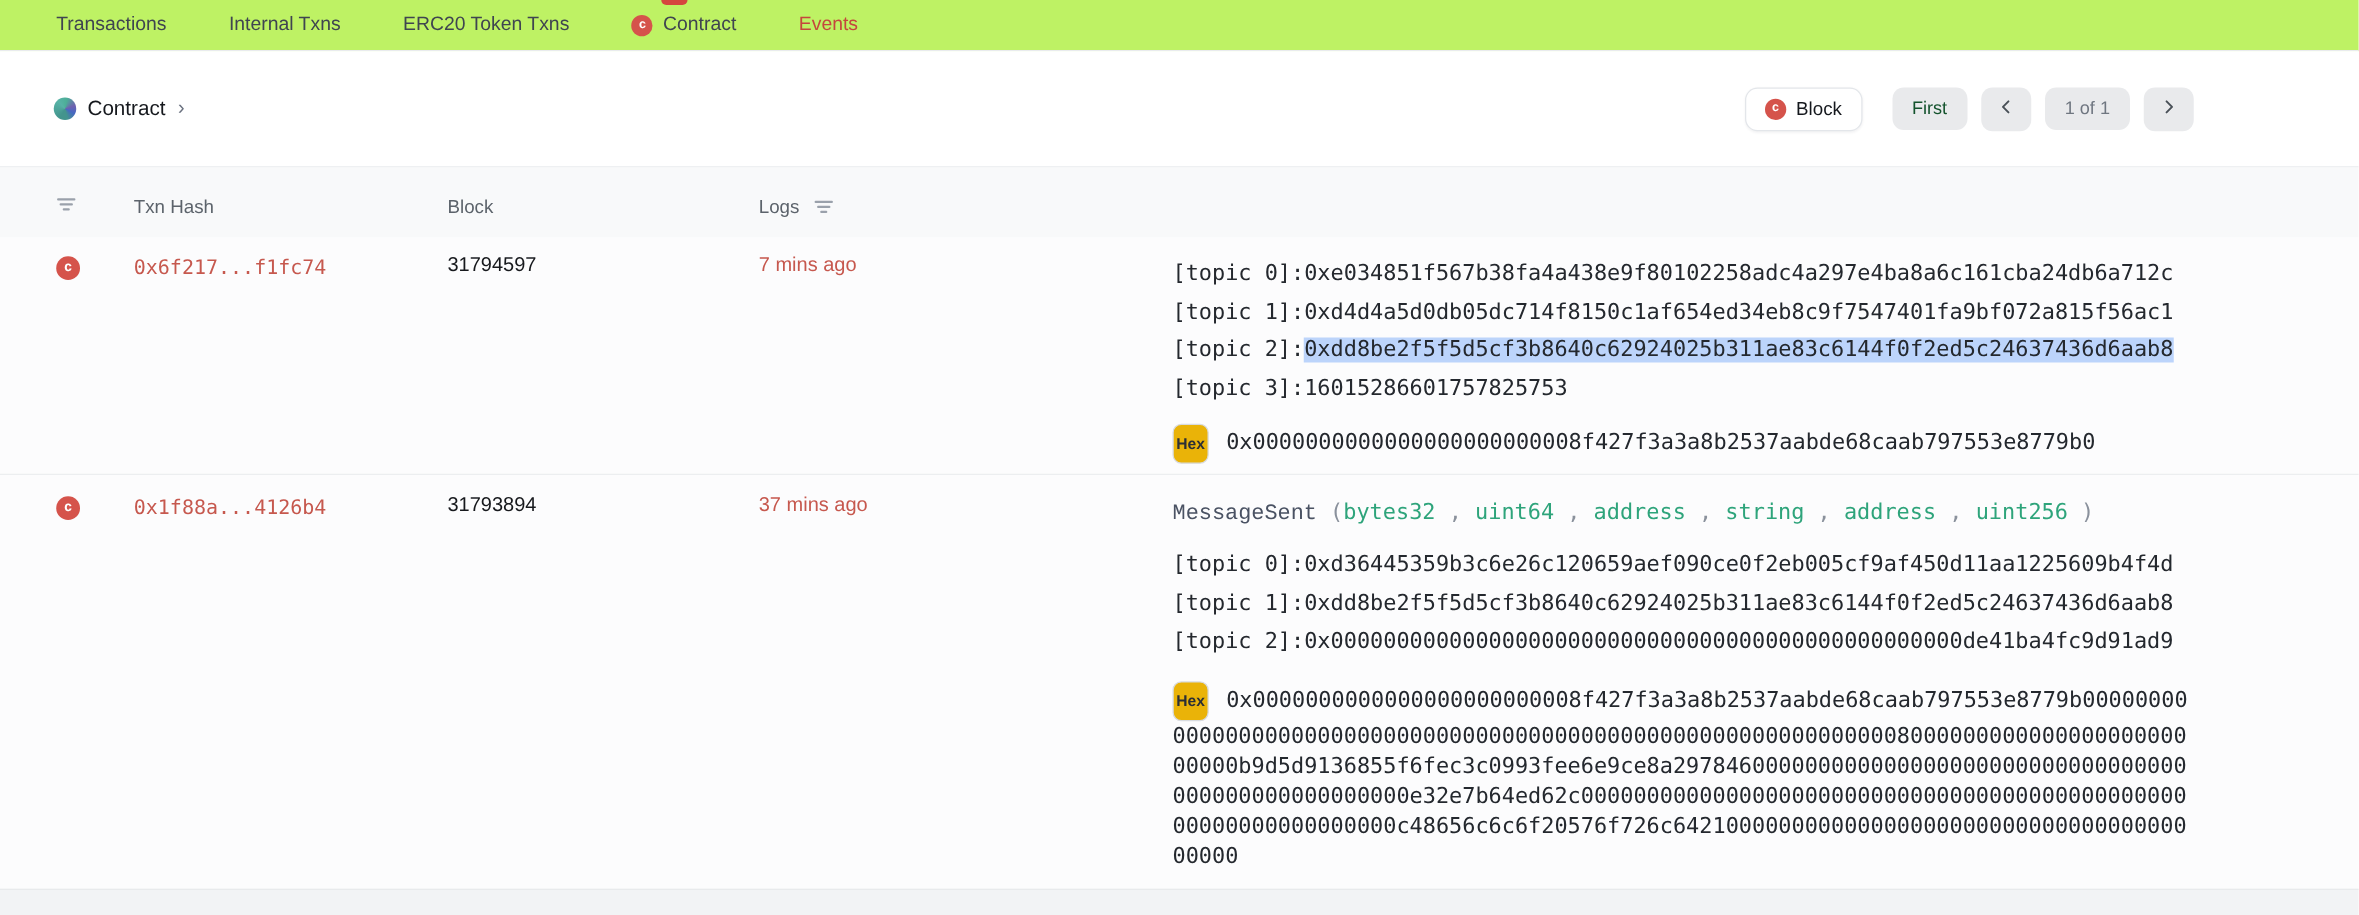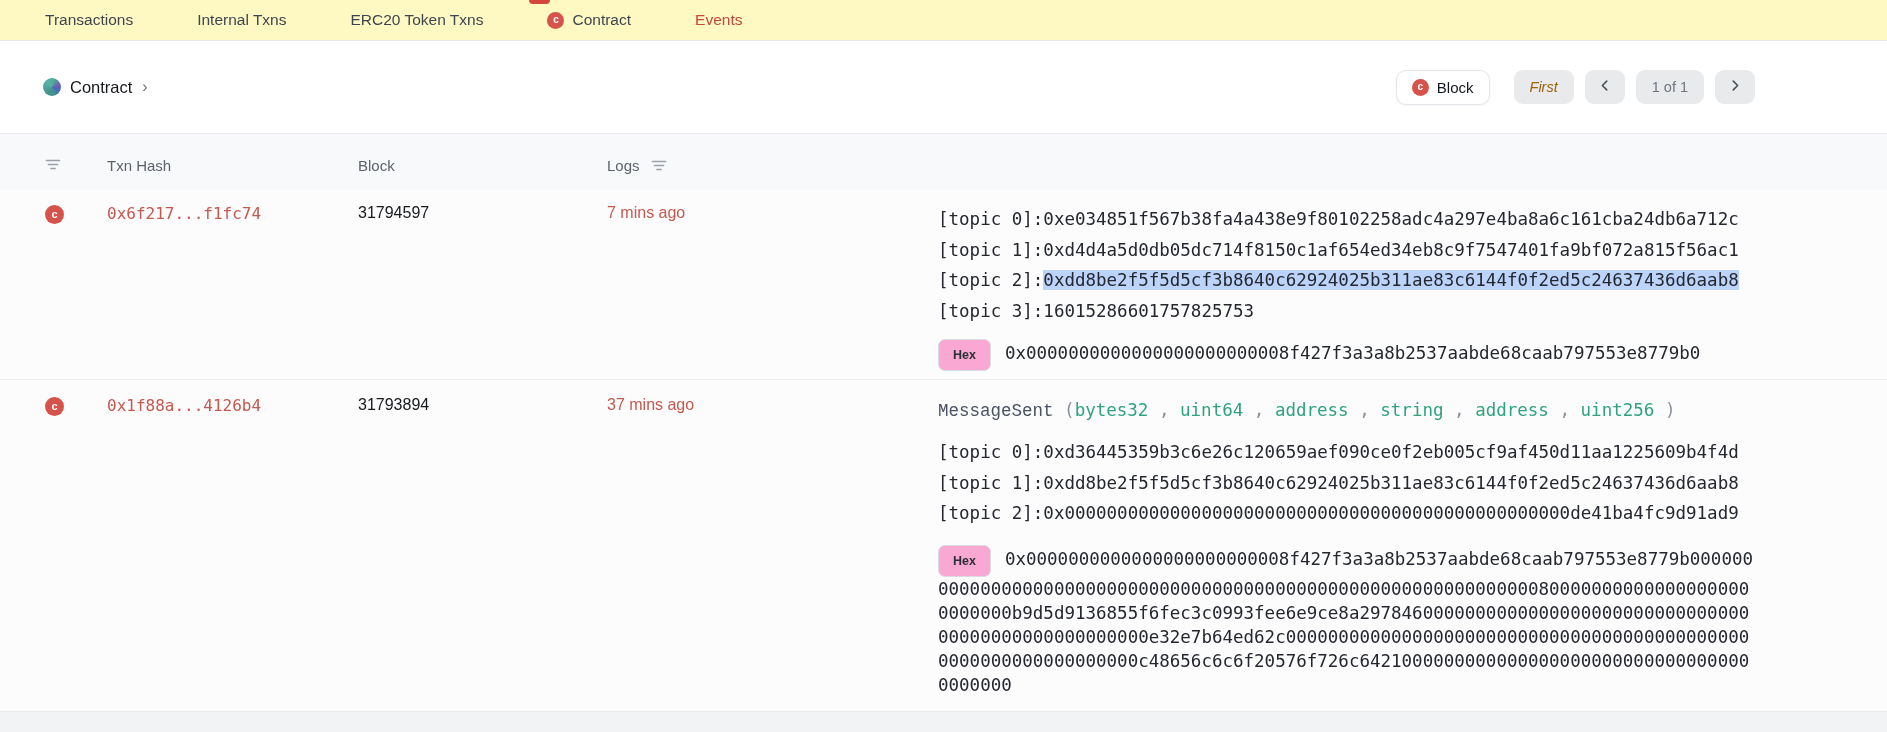--- a/index.html
+++ b/index.html
@@ -6,22 +6,22 @@
   html,body { width:1887px; height:732px; overflow:hidden; background:#fff;
               font-family:"Liberation Sans", sans-serif; }
   .page { position:relative; width:1887px; height:732px; display:flex; flex-direction:column; }
   .mono { font-family:"DejaVu Sans Mono","Liberation Mono",monospace; }
 
   
   .clip-badge { position:absolute; left:529px; top:0; width:21px; height:4px;
                 background:#d5463e; border-radius:0 0 4px 4px; }
 
   
-  .tabbar { height:41px; display:flex; align-items:center; gap:64px;
-            padding:0 0 0 45px; border-bottom:1px solid #e9ebee; background:#fef9c3; flex:0 0 auto; }
+  .tabbar { height:41px; display:flex; align-items:center; gap:50px;
+            padding:0 0 0 45px; border-bottom:1px solid #e9ebee; background:#bef264; flex:0 0 auto; }
   .tab { display:flex; align-items:center; gap:8px; font-size:15.5px; color:#3f4550; cursor:pointer; }
   .tab.active { color:#c5463d;justify-content:center; }
 
   .cbadge { display:inline-flex; align-items:center; justify-content:center;
             width:19px; height:19px; border-radius:50%; background:#d5534b; color:#fff;
             font-size:11px; font-weight:bold; line-height:1;
             font-family:"Liberation Sans",sans-serif; }
   .cbadge.sm { width:17px; height:17px; font-size:10px; }
 
   
@@ -34,21 +34,21 @@
   .bc-sep { font-size:16px; color:#6b7280; padding:0 1px; }
   .bc-addr { font-size:17px; color:#15181d; }
 
   .controls { display:flex; align-items:center; gap:11px; }
   .btn { border:none; cursor:pointer; font-family:"Liberation Sans",sans-serif; }
   .btn.fuji { display:flex; align-items:center; gap:8px; background:#fff;
               border:1px solid #e3e6ea; border-radius:10px; padding:8px 15px;
               font-size:15px; color:#15181d; box-shadow:0 1px 2px rgba(20,24,31,.05); margin-right:13px; }
   .btn.gray { background:#e9eaec; border-radius:9px; padding:9px 16px;
               font-size:14.5px; color:#6f7680; }
-  .btn.gray.first { color:#a16207;font-style:italic; }
+  .btn.gray.first { color:#14532d; }
   .btn.gray.chev { padding:8px 13px; display:flex; align-items:center; }
 
   
   .grid { display:grid; grid-template-columns:62px 251px 249px 331px 1fr; padding-left:45px; }
   .thead { height:56px; background:#f8f9fa; align-items:center; padding-top:6px;
            font-size:15px; color:#5c636b; flex:0 0 auto; }
   .th.age { color:#c5463d; }
   .th.logs { display:flex; align-items:center; gap:11px; }
   .filter-ic { display:inline-flex; cursor:pointer; }
 
@@ -63,22 +63,22 @@
   .tline { font-size:17.5px; line-height:30.5px; color:#24282e; white-space:nowrap; }
   .tval.hl { background:#bcd4fb; }
 
   .evsig { font-size:17.5px; line-height:28px; margin-bottom:12px; white-space:nowrap; }
   .evname { color:#4a5263;font-family:Liberation Mono, monospace; }
   .evp { color:#8a919c; }
   .evt { color:#2ea47b; }
 
   .hexwrap { width:820px; margin-top:13px; }
   .row2 .hexwrap { margin-top:16px; }
-  .hexbtn { display:inline-block; vertical-align:middle; background:#f9a8d4; border:1px solid #d8dbe0;
-            border-radius:7px; padding:8px 14px; font-size:12.5px; font-weight:bold; color:#2b2f36;
+  .hexbtn { display:inline-block; vertical-align:middle; background:#eab308; border:1px solid #d8dbe0;
+            border-radius:7px; padding:8px 2px; font-size:12.5px; font-weight:bold; color:#2b2f36;
             cursor:pointer; margin-right:14px; font-family:"Liberation Sans",sans-serif; }
   .hexdata { font-size:17.5px; line-height:24px; word-break:break-all; color:#24282e; }
 
   .bottom-strip { flex:1; background:#f2f3f5; border-top:1px solid #e8eaec; }
 </style>
 </head>
 <body>
 
 <div class="page">
 

